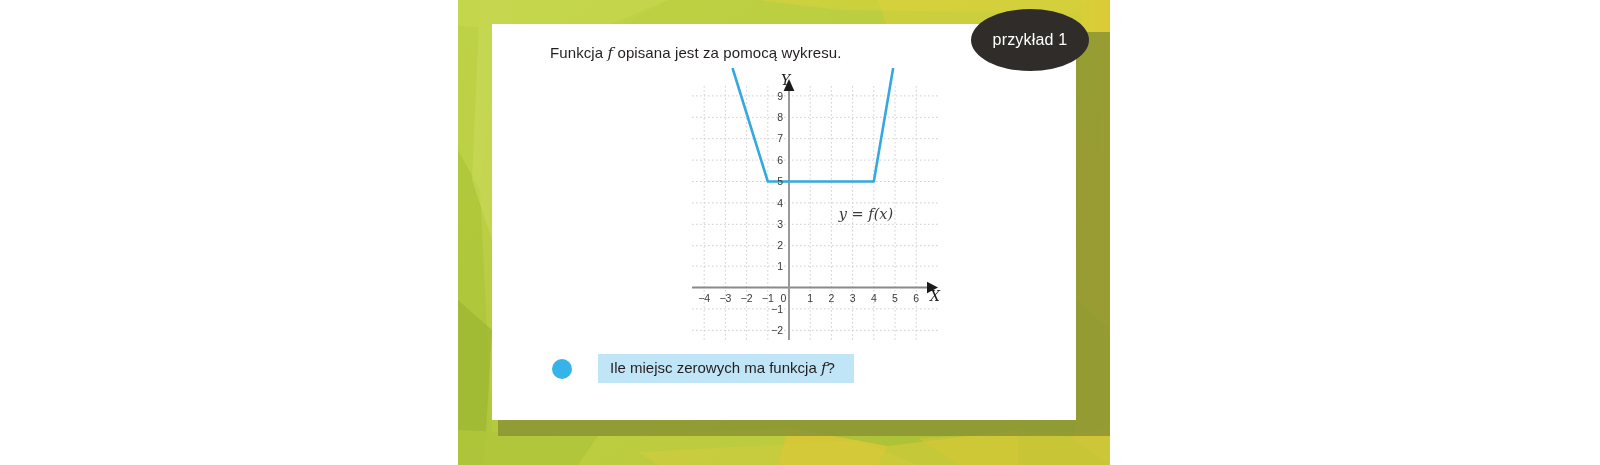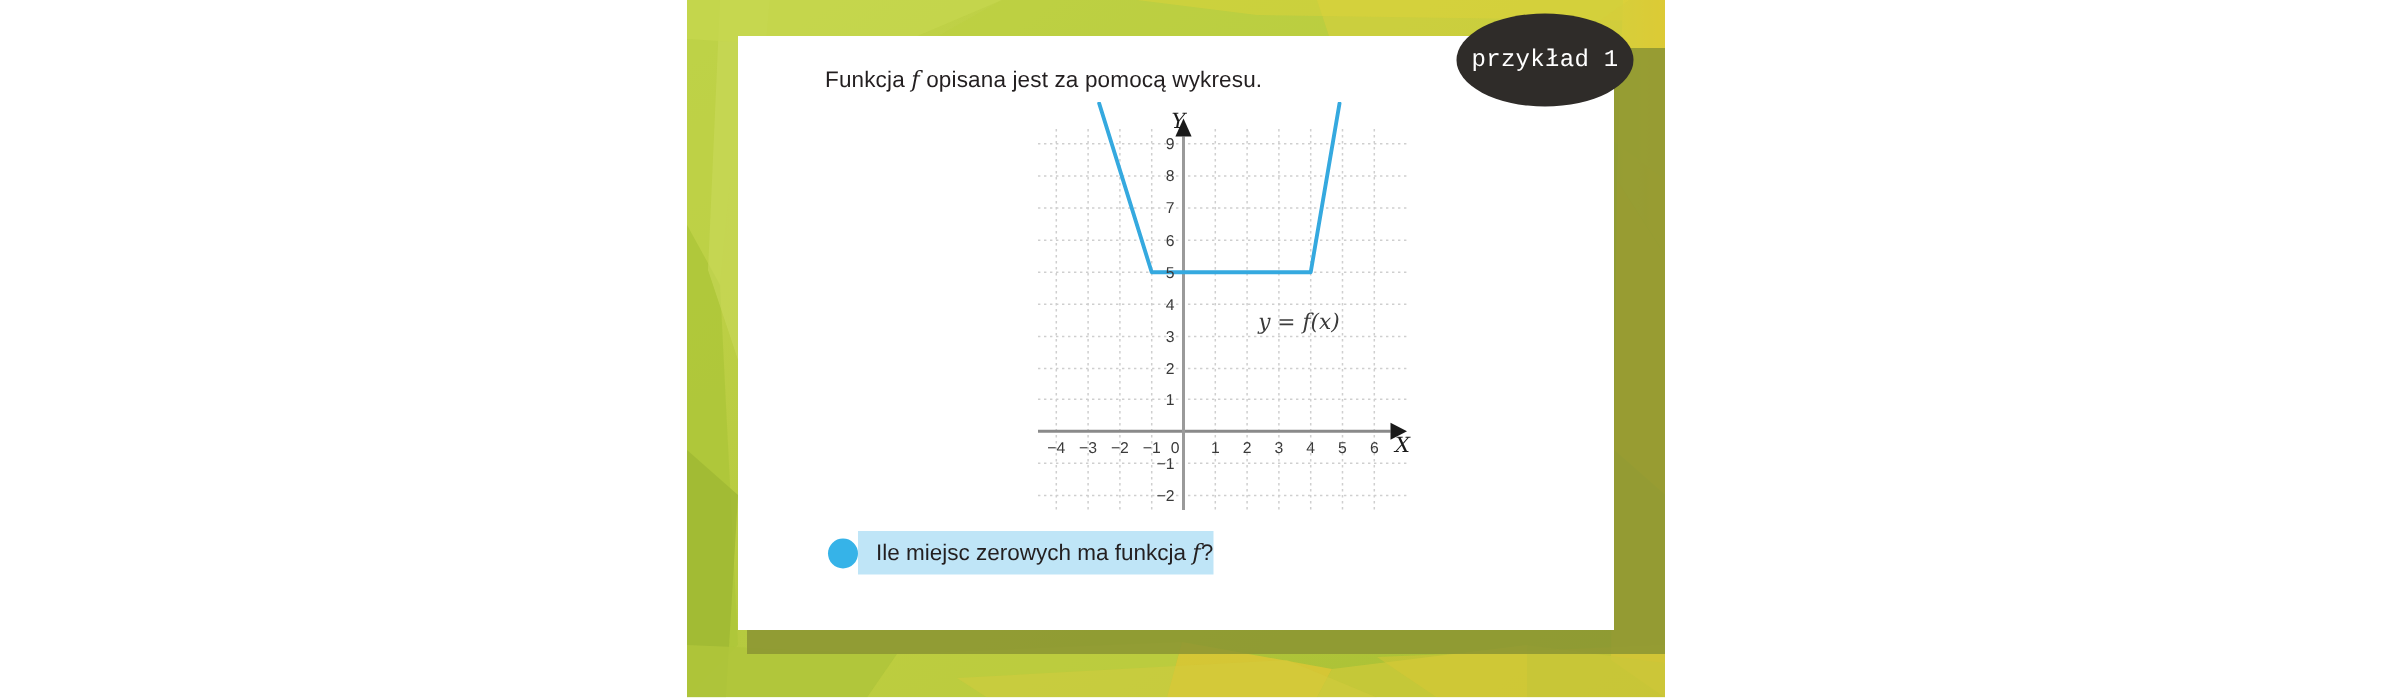--- a/index.html
+++ b/index.html
@@ -88,21 +88,20 @@
     display: flex;
     align-items: center;
     justify-content: center;
     z-index: 5;
   }
   #badge-label {
     color: #ffffff;
     font-size: 16px;
     letter-spacing: .2px;
     white-space: nowrap;
-    font-family: Liberation Mono, monospace;
   }
 
   
   #chart {
     position: absolute;
     left: 196px;
     top: 44px;
     width: 254px;
     height: 275px;
   }
@@ -117,22 +116,23 @@
     align-items: center;
   }
   #question-bullet {
     width: 20px;
     height: 20px;
     border-radius: 50%;
     background: #36b3e8;
     flex: 0 0 auto;
   }
   #question-box {
+    margin-left: 26px;
     background: #bfe5f7;
-    padding: 5px 0 6px 12px;
+    padding: 5px 19px 6px 12px;
     font-size: 15px;
     color: #231f20;
     white-space: nowrap;
   }
 </style>
 </head>
 <body>
 
 <div id="page">
 

